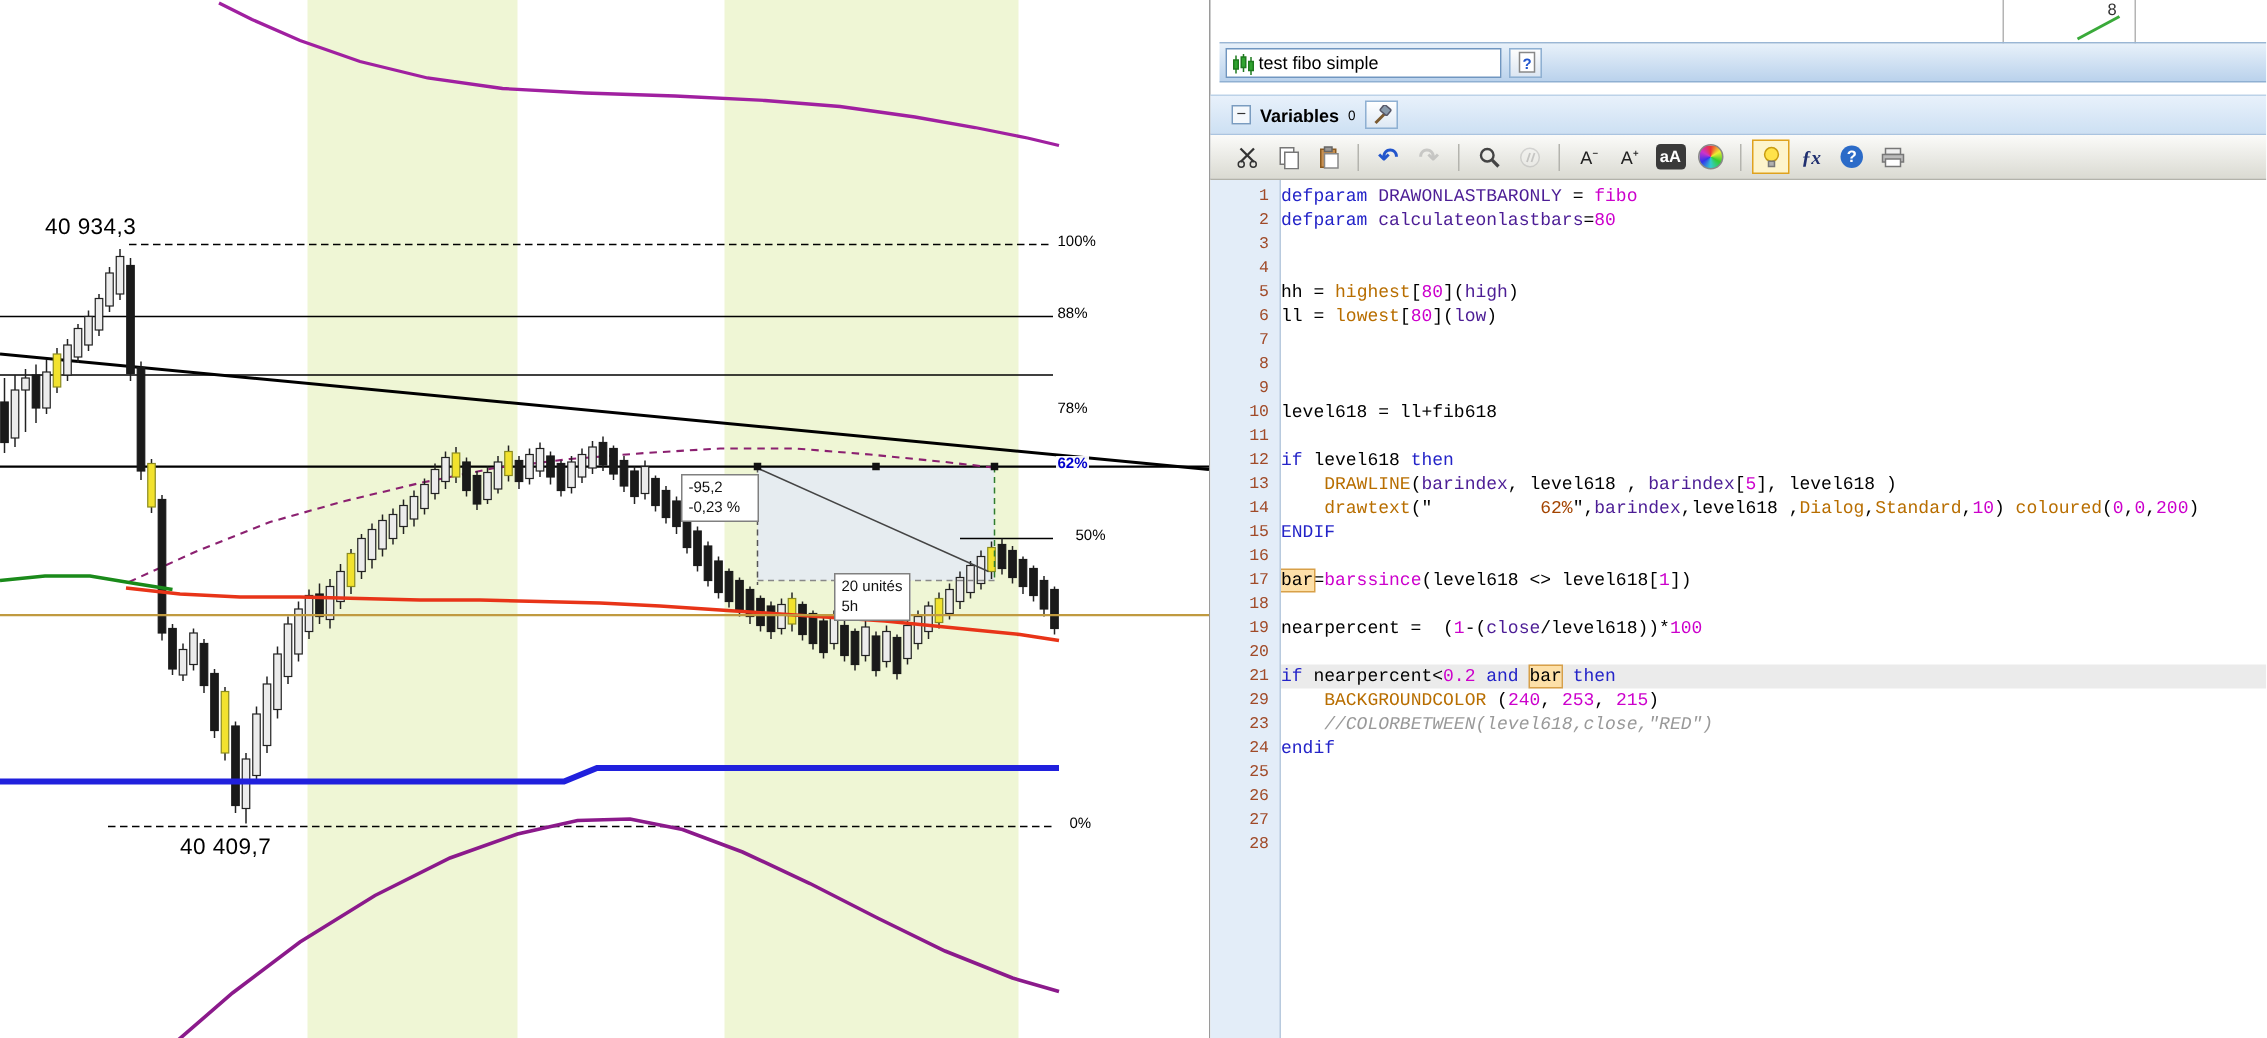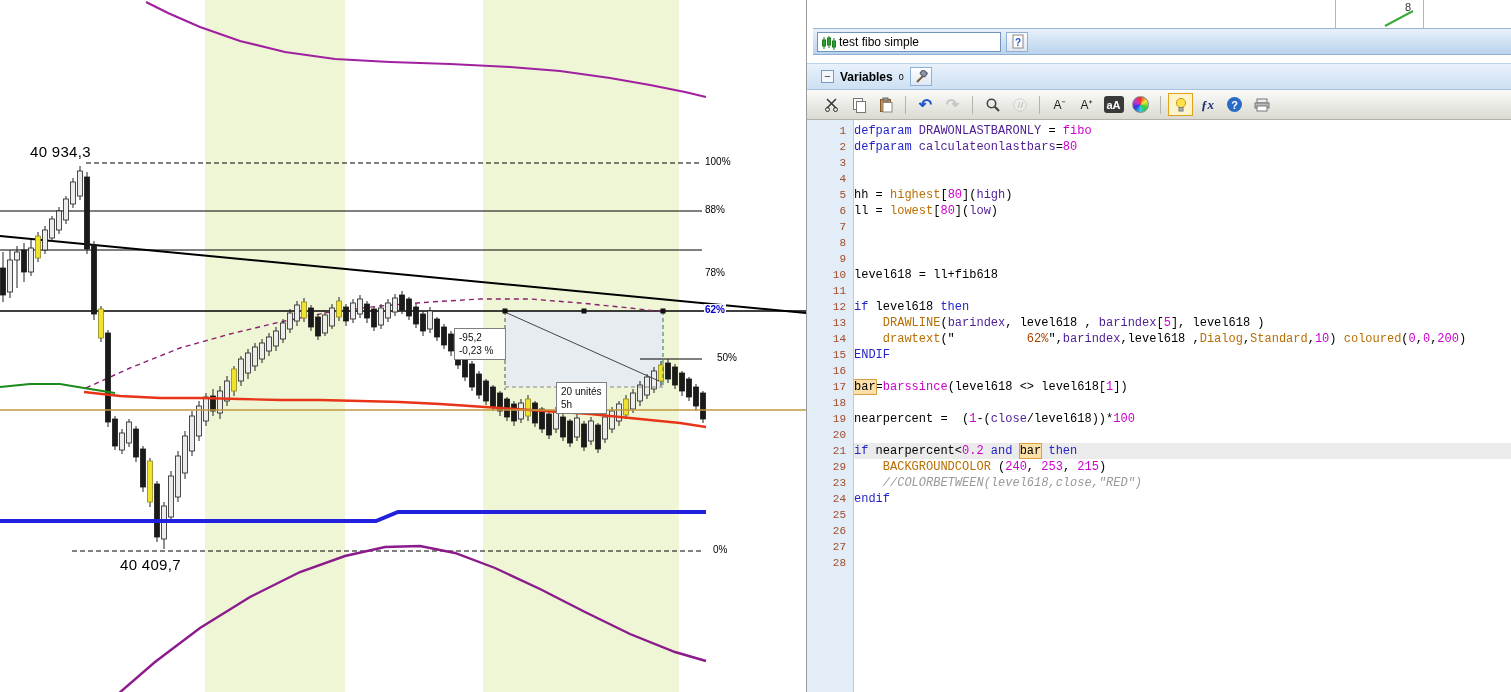--- a/index.html
+++ b/index.html
@@ -8,21 +8,21 @@
   
   #chart-panel{position:absolute;left:0;top:0;width:806px;height:692px;background:#fff;}
   #chart-svg{position:absolute;left:0;top:0;}
   .price-label{position:absolute;font-size:15px;color:#000;letter-spacing:.3px;}
   #lbl-high{left:30px;top:143px;}
   #lbl-low{left:120px;top:556px;}
   #fib-labels{position:absolute;left:0;top:0;width:806px;height:692px;pointer-events:none;}
   #fib-labels div{position:absolute;font-size:10px;background:rgba(255,255,255,.95);padding:0 1px;color:#000;}
   .anno{position:absolute;background:#fff;border:1px solid #808080;font-size:10px;line-height:13px;
         padding:2px 4px;color:#111;white-space:nowrap;}
-  #change-box{left:454px;top:328px;min-width:42px;}
+  #change-box{left:454px;top:316px;min-width:42px;}
   #units-box{left:556px;top:382px;min-width:40px;}
   
   #editor-panel{position:absolute;left:806px;top:0;width:705px;height:692px;background:#fff;
         border-left:1px solid #9a9a9a;box-sizing:border-box;}
   #tr-frag{position:absolute;left:528px;top:0;width:176px;height:29px;background:#fff;}
   #tr-frag .vline{position:absolute;top:0;bottom:0;width:1px;background:#b4b4b4;}
   #tr-num{position:absolute;left:70px;top:1px;font-size:11px;color:#333;}
   #tr-spark{position:absolute;left:48px;top:6px;}
   #title-bar{position:absolute;left:6px;top:28px;right:0;height:27px;
         background:linear-gradient(#e8f1fa,#bad2ec);border-top:1px solid #9ab6d4;

